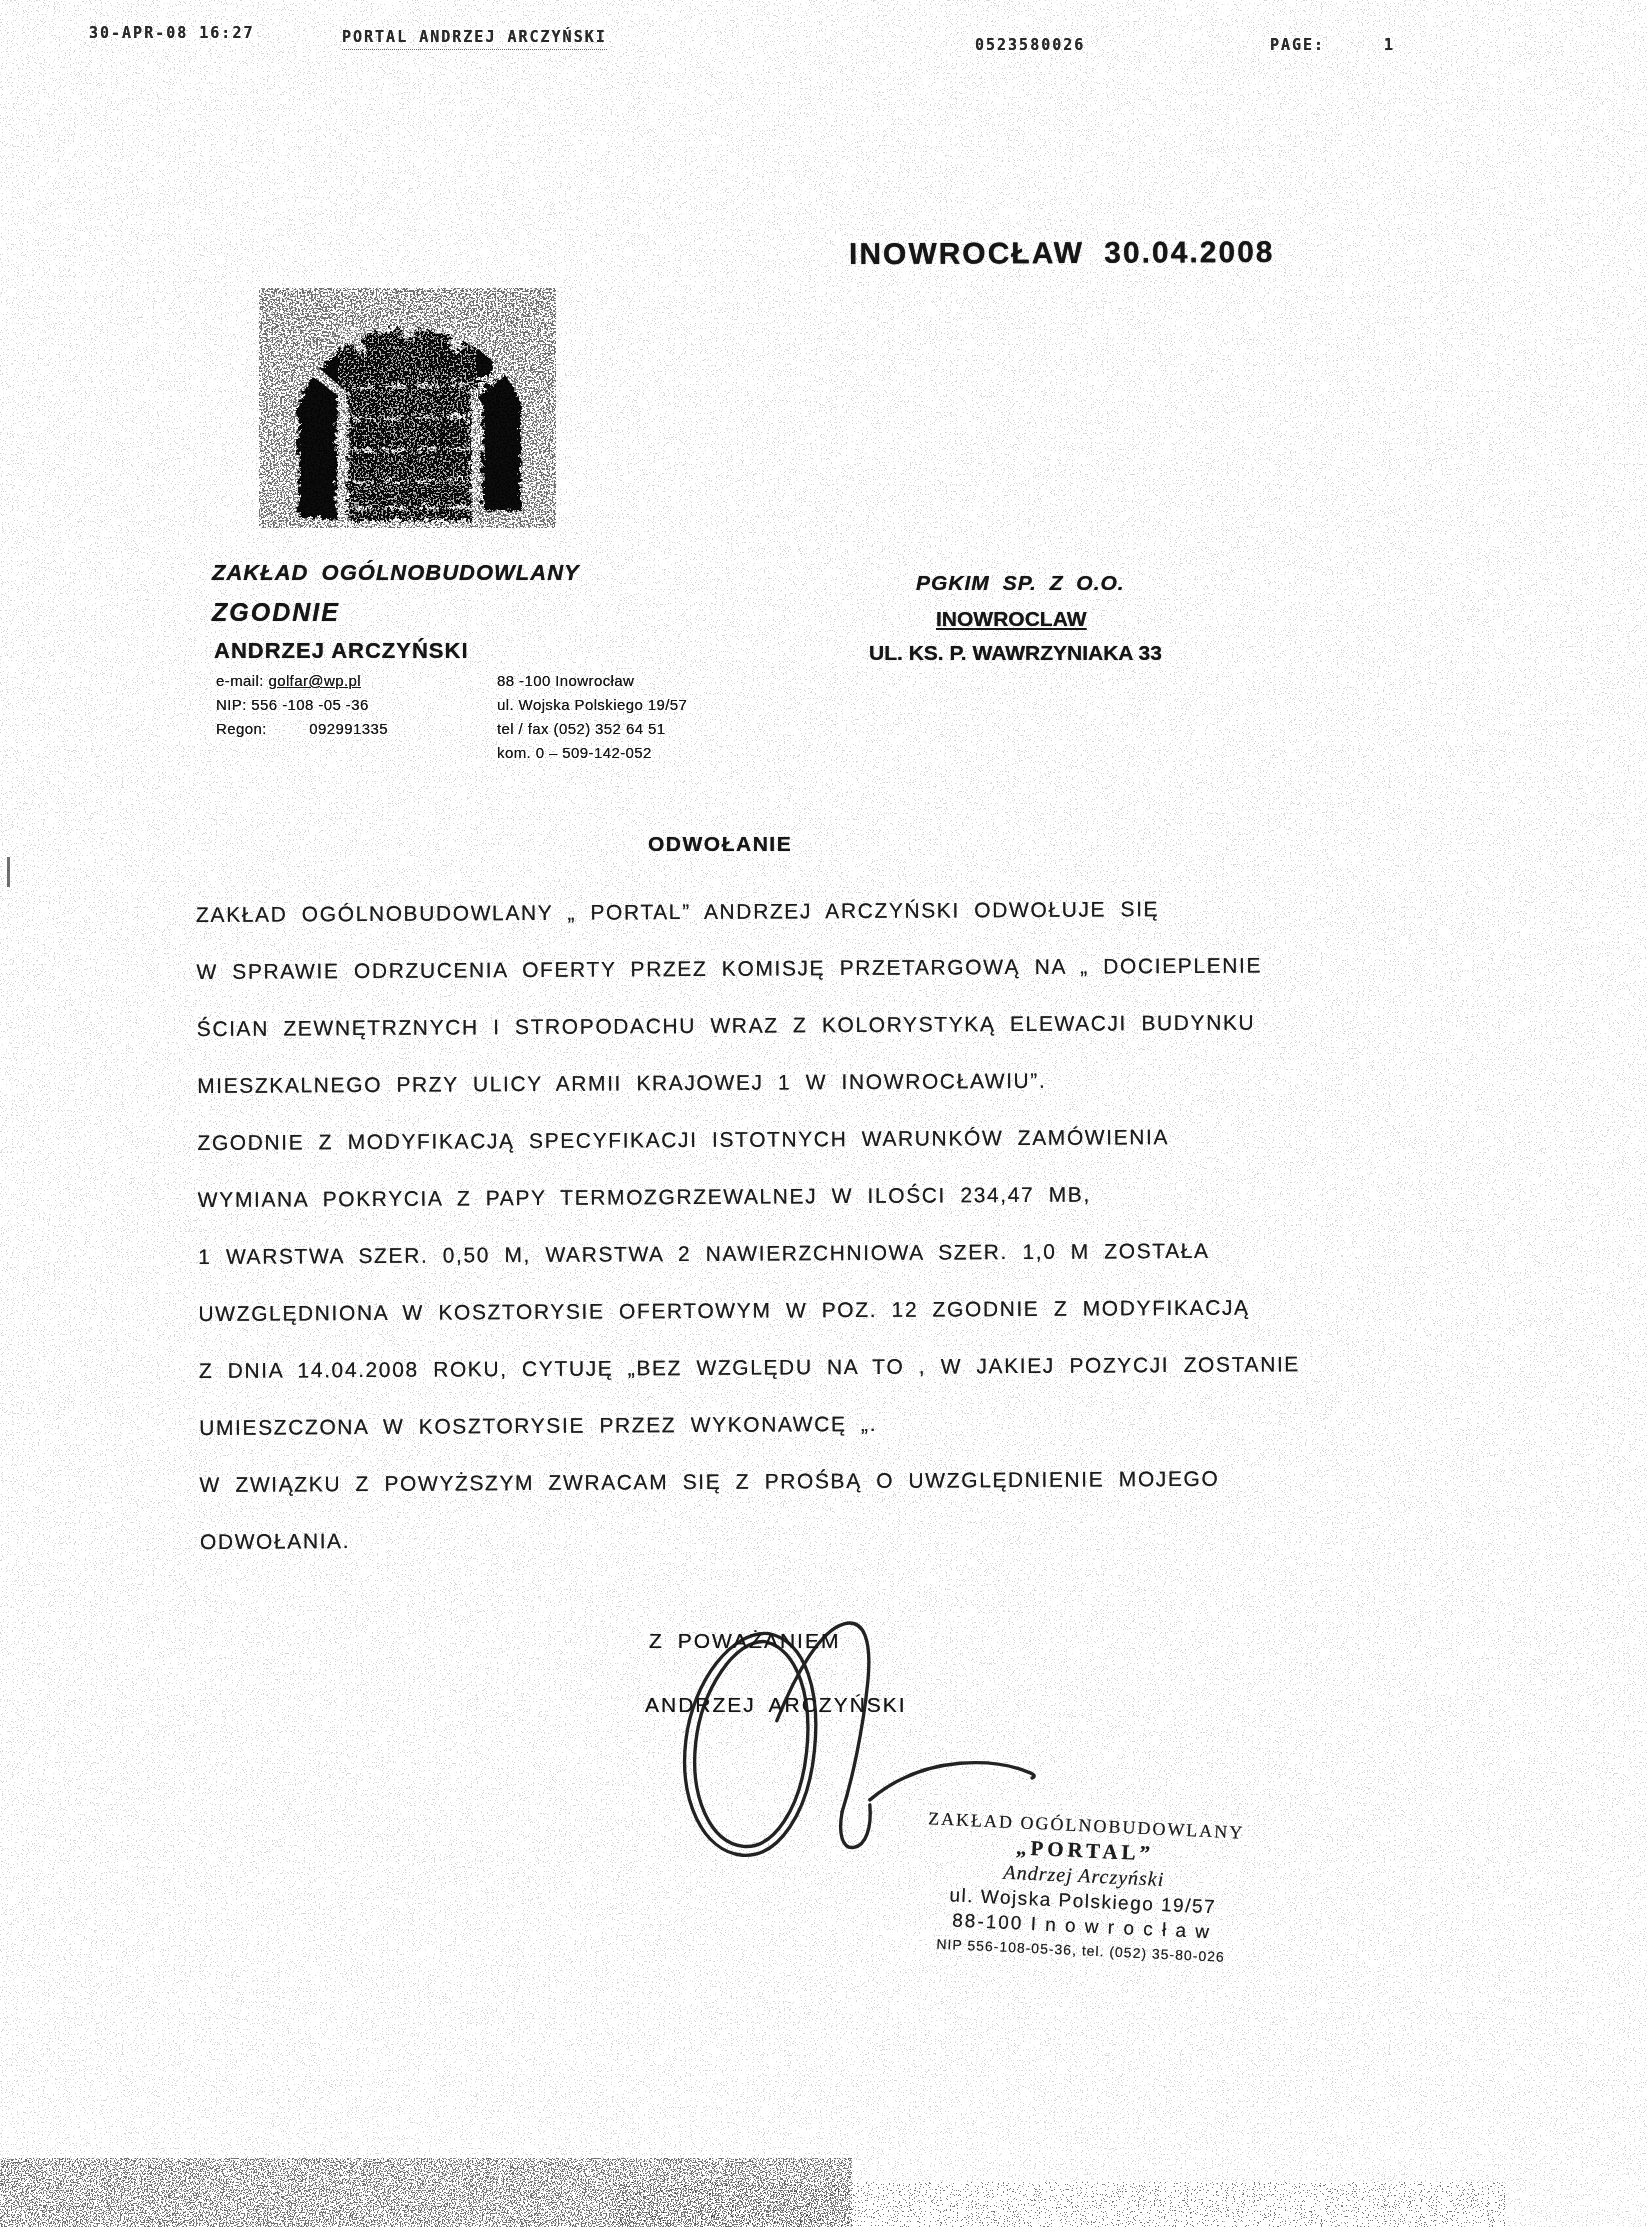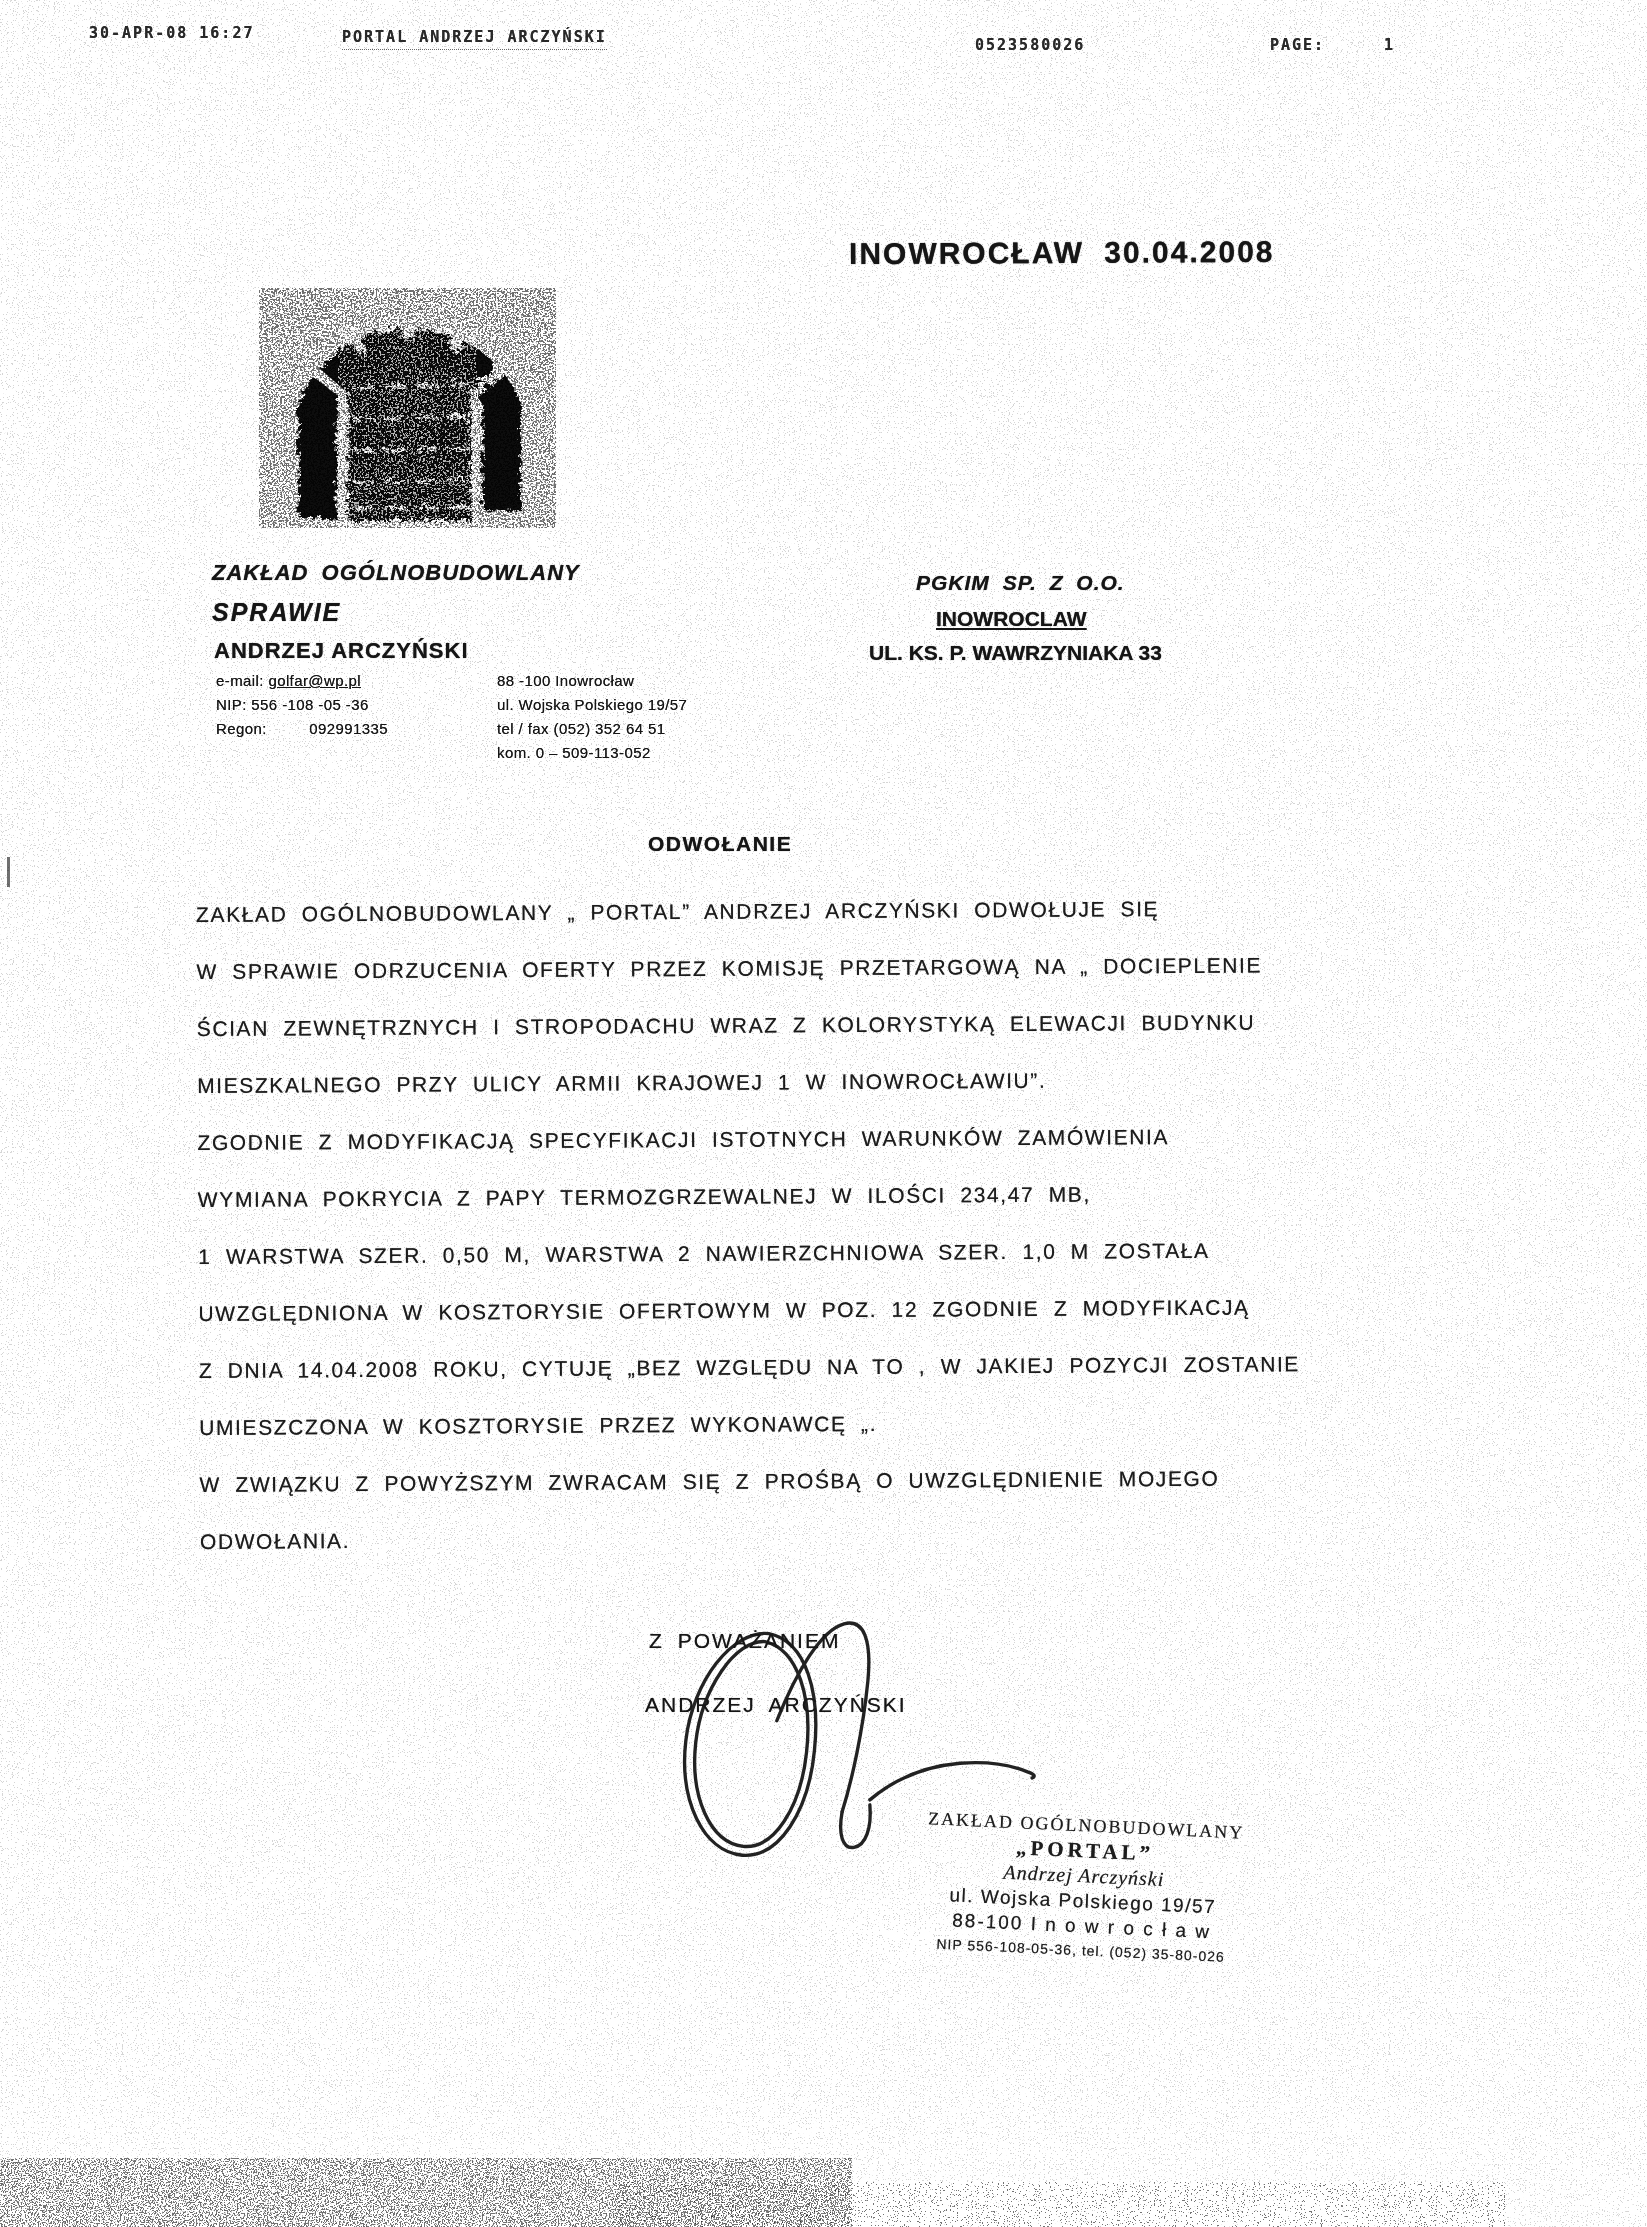--- a/index.html
+++ b/index.html
@@ -104,40 +104,40 @@
           <line x1="92" y1="240" x2="210" y2="238"></line>
         </g>
       </g>
 
       <rect x="0" y="20" width="300" height="242" filter="url(#grainB)" opacity="0.55"></rect>
       <rect x="80" y="60" width="140" height="200" filter="url(#grainW)" opacity="0.7"></rect>
     </svg>
   </div>
 
   <div class="abs sender-co" style="left:212px;top:560px;">ZAKŁAD OGÓLNOBUDOWLANY</div>
-  <div class="abs sender-portal" style="left:212px;top:598px;">SPRAWIE</div>
+  <div class="abs sender-portal" style="left:212px;top:598px;">ZGODNIE</div>
   <div class="abs sender-name" style="left:214px;top:638px;">ANDRZEJ ARCZYŃSKI</div>
 
   <div class="abs small" style="left:216px;top:669px;">
     <span>e-mail:</span>
     <span class="email-u">golfar@wp.pl</span>
   </div>
   <div class="abs small" style="left:216px;top:693px;">
     <span>NIP:</span>
     <span>556 -108 -05 -36</span>
   </div>
   <div class="abs small" style="left:216px;top:717px;">
     <span>Regon:</span>
     <span style="margin-left:38px;">092991335</span>
   </div>
 
   <div class="abs small" style="left:497px;top:669px;">88 -100 Inowrocław</div>
   <div class="abs small" style="left:497px;top:693px;">ul. Wojska Polskiego 19/57</div>
   <div class="abs small" style="left:497px;top:717px;">tel / fax (052) 352 64 51</div>
-  <div class="abs small" style="left:497px;top:741px;">kom. 0 – 509-113-052</div>
+  <div class="abs small" style="left:497px;top:741px;">kom. 0 – 509-142-052</div>
 
   <div class="abs recipient recip-co" style="left:916px;top:566px;">PGKIM SP. Z O.O.</div>
   <div class="abs recipient" style="left:936px;top:602px;text-decoration:underline;">INOWROCLAW</div>
   <div class="abs recipient" style="left:869px;top:636px;">UL. KS. P. WAWRZYNIAKA 33</div>
 
   <div class="abs heading" style="left:648px;top:832px;">ODWOŁANIE</div>
 
   <div class="edge-tick"></div>
 
   <div class="abs body-block" style="left:196px;top:903px;">

